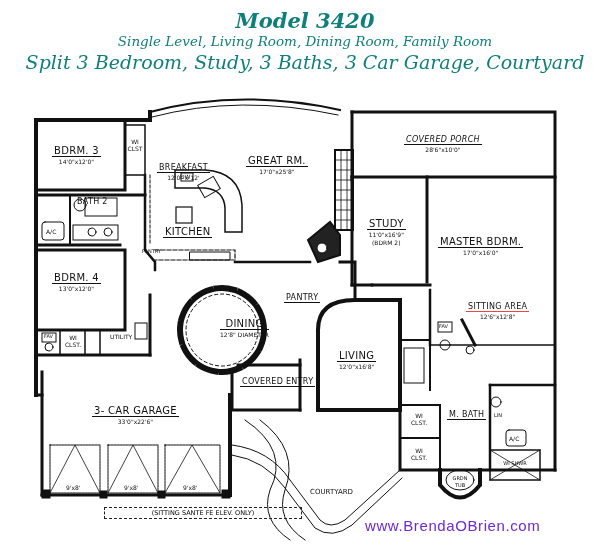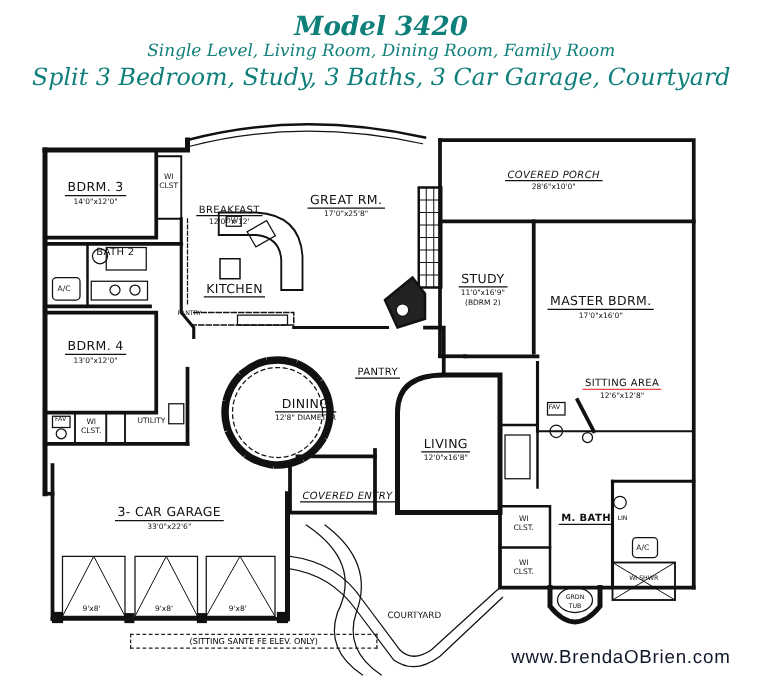--- a/index.html
+++ b/index.html
@@ -8,21 +8,21 @@
   .title{top:8px;font-size:21px;font-weight:bold;}
   .sub1{top:33px;font-size:13.5px;}
   .sub2{top:51px;font-size:19px;}
   svg{position:absolute;left:0;top:0;}
   .lbl{position:absolute;font-family:"DejaVu Sans",sans-serif;color:#111;text-align:center;white-space:nowrap;}
   .lbl .name{display:block;border-bottom:1px solid #111;padding:0 2px;letter-spacing:0.3px;}
   .lbl .dim{display:block;font-size:6px;margin-top:1px;}
   .mid .name{font-size:10px;}
   .small .name{font-size:8px;border-bottom:none;}
   .tiny{font-size:6px;font-family:"DejaVu Sans",sans-serif;position:absolute;color:#111;text-align:center;line-height:7px;}
-  .wm{position:absolute;left:365px;top:517px;font-family:"Liberation Sans",sans-serif;font-size:15px;color:#0f172a;letter-spacing:0.6px;margin-left:44px;}
+  .wm{position:absolute;left:365px;top:517px;font-family:"Liberation Sans",sans-serif;font-size:15px;color:#6d28d9;letter-spacing:0.6px;}
   .opt{position:absolute;left:104px;top:507px;font-size:6.5px;font-family:"DejaVu Sans",sans-serif;border:1px dashed #222;padding:1px 4px;width:188px;text-align:center;}
 </style>
 </head>
 <body>
 
 <div class="hdr title">Model 3420</div>
 <div class="hdr sub1">Single Level, Living Room, Dining Room, Family Room</div>
 <div class="hdr sub2">Split 3 Bedroom, Study, 3 Baths, 3 Car Garage, Courtyard</div>
 
 <svg width="610" height="560" viewBox="0 0 610 560">
@@ -185,29 +185,29 @@
   <span class="name" style="border-bottom:1px solid #ef4444;">SITTING AREA</span>
   <span class="dim">12'6"x12'8"</span>
 </div>
 <div class="tiny" style="left:110px;top:333px;">UTILITY</div>
 <div class="tiny" style="left:63px;top:334px;width:20px;">WI CLST.</div>
 <div class="tiny" style="left:44px;top:333px;font-size:5px;">FAV</div>
 <div class="lbl mid" style="left:337px;top:350px;">
   <span class="name">LIVING</span>
   <span class="dim">12'0"x16'8"</span>
 </div>
-<div class="lbl small" style="left:240px;top:392px;font-style:italic;">
+<div class="lbl small" style="left:240px;top:377px;">
   <span class="name" style="border-bottom:1px solid #111;">COVERED ENTRY</span>
 </div>
 <div class="lbl mid" style="left:92px;top:405px;">
   <span class="name">3- CAR GARAGE</span>
   <span class="dim">33'0"x22'6"</span>
 </div>
 <div class="lbl small" style="left:447px;top:410px;">
-  <span class="name" style="border-bottom:1px solid #111;font-weight:bold;">M. BATH</span>
+  <span class="name" style="border-bottom:1px solid #111;">M. BATH</span>
 </div>
 <div class="tiny" style="left:408px;top:412px;width:22px;">WI CLST.</div>
 <div class="tiny" style="left:408px;top:447px;width:22px;">WI CLST.</div>
 <div class="tiny" style="left:310px;top:470px;font-size:7px;margin-top:19px;">COURTYARD</div>
 <div class="tiny" style="left:448px;top:475px;width:24px;font-size:5px;">GRDN TUB</div>
 <div class="tiny" style="left:503px;top:460px;width:24px;font-size:5px;">WI SHWR</div>
 <div class="tiny" style="left:509px;top:435px;">A/C</div>
 <div class="tiny" style="left:494px;top:412px;font-size:5px;">LIN</div>
 <div class="tiny" style="left:439px;top:323px;font-size:5px;">FAV</div>
 

